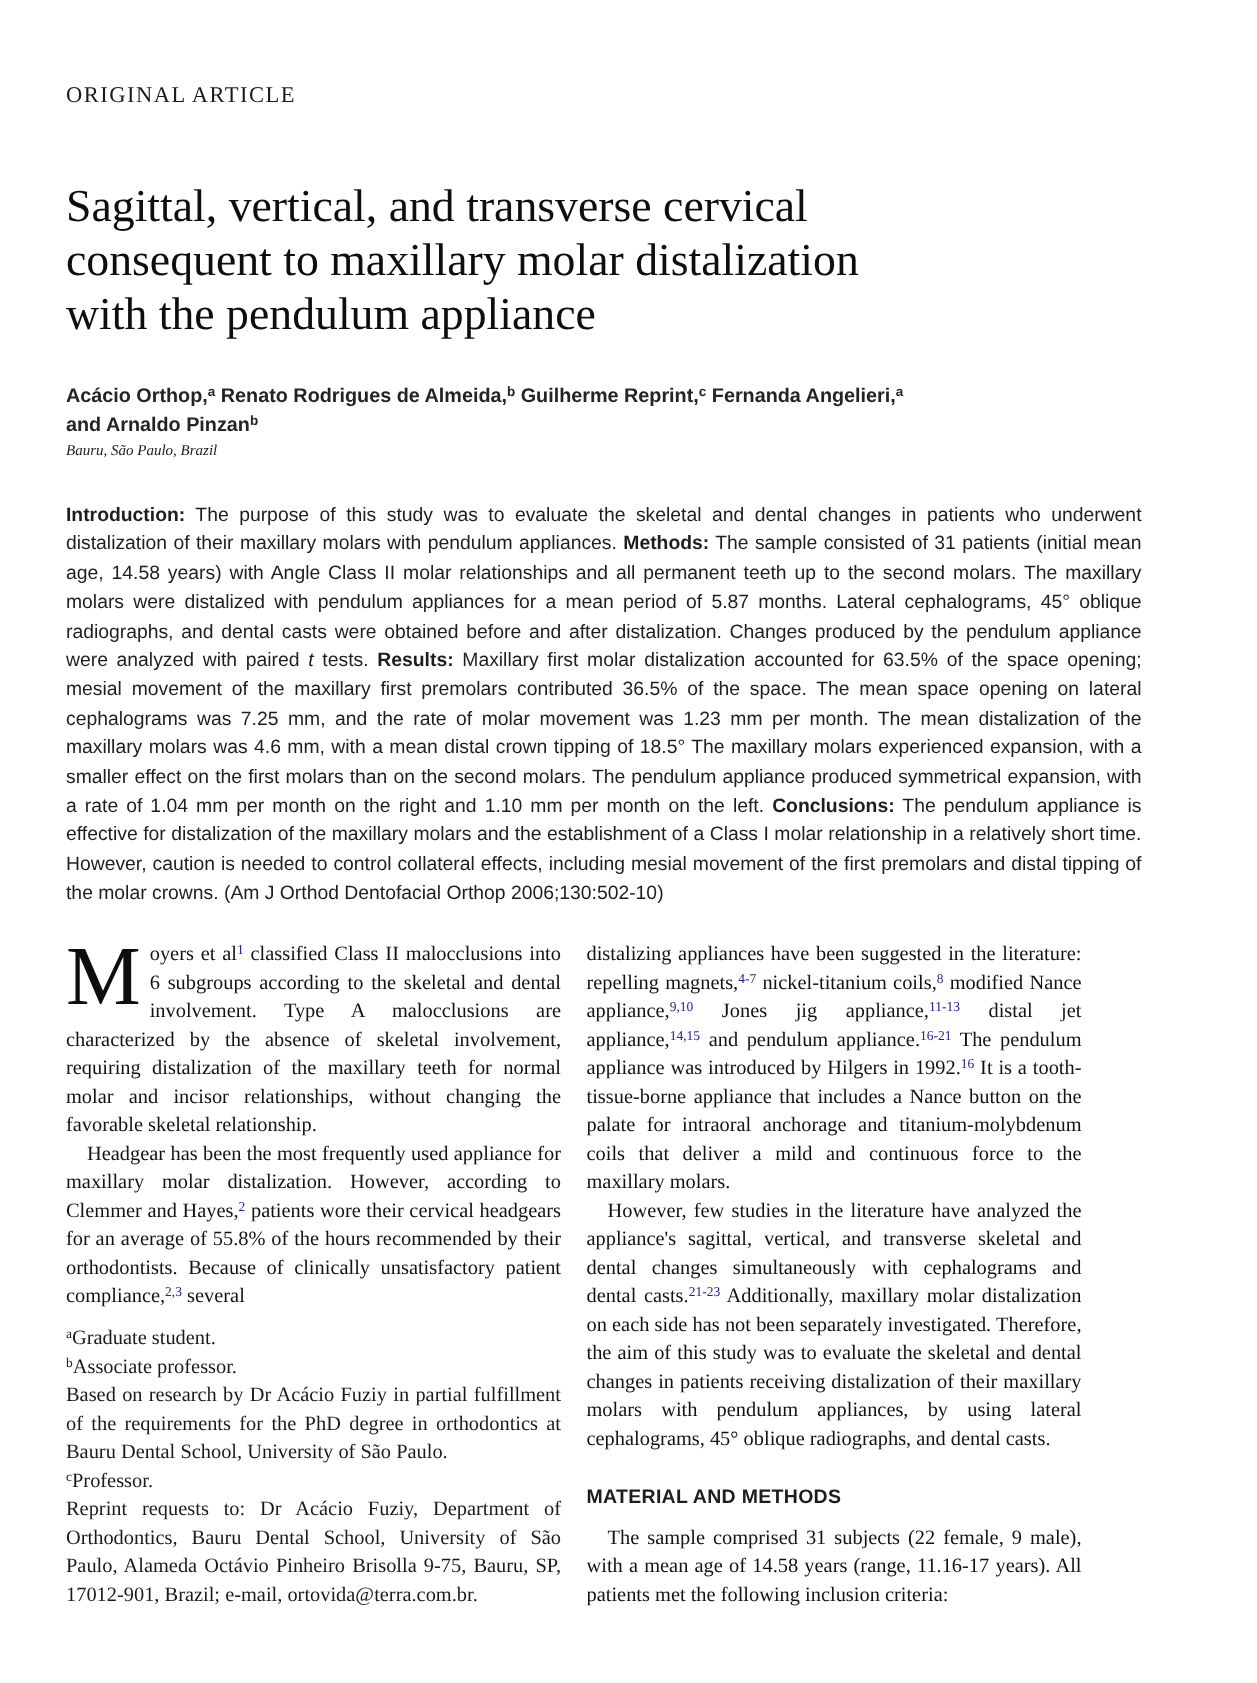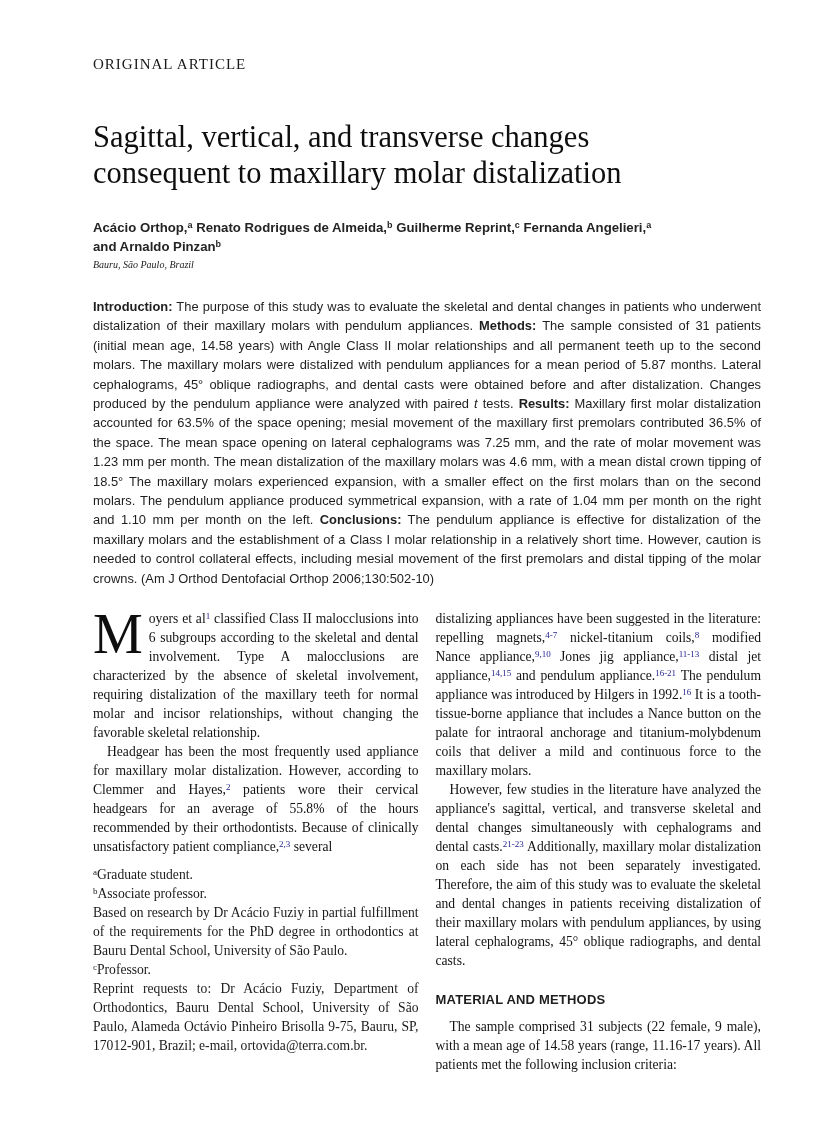--- a/index.html
+++ b/index.html
@@ -1,18 +1,18 @@
 <!DOCTYPE html>
 <html lang="en"><head>
 <meta charset="utf-8">
 <style>
   html,body{margin:0;padding:0;background:#fff;}
   .page{
     width:838px;height:1122px;background:#ffffff;box-sizing:border-box;
-    padding:56px 77px 0 93px;position:relative;overflow:hidden;
+    padding:56px 77px 0 44px;position:relative;overflow:hidden;
     font-family:"Liberation Serif",serif;color:#121212;
   }
   .kicker{font-size:15px;letter-spacing:1px;color:#1a1a1a;}
   .title{margin-top:46px;font-size:30.5px;line-height:36px;color:#0e0e0e;}
   .authors{
     margin-top:27px;font-family:"Liberation Sans",sans-serif;font-weight:bold;
     font-size:13.2px;line-height:19px;color:#242424;
   }
   .affiliation{margin-top:3px;font-style:italic;font-size:10px;color:#1a1a1a;}
   .abstract{
@@ -39,22 +39,23 @@
   }
 </style>
 </head>
 <body>
 
 <div class="page">
 
   <div class="kicker">ORIGINAL ARTICLE</div>
 
   <div class="title">
-    <div>Sagittal, vertical, and transverse changes</div>
+    <div>Sagittal, vertical, and transverse cervical</div>
     <div>consequent to maxillary molar distalization</div>
+    <div>with the pendulum appliance</div>
   </div>
 
   <div class="authors"><span>Acácio Orthop,</span><sup>a</sup><span> Renato Rodrigues de Almeida,</span><sup>b</sup><span> Guilherme Reprint,</span><sup>c</sup><span> Fernanda Angelieri,</span><sup>a</sup><br><span>and Arnaldo Pinzan</span><sup>b</sup></div>
   <div class="affiliation">Bauru, São Paulo, Brazil</div>
 
   <div class="abstract"><span style="font-weight: bold;">Introduction:</span><span> The purpose of this study was to evaluate the skeletal and dental changes in patients who underwent distalization of their maxillary molars with pendulum appliances. </span><span style="font-weight: bold;">Methods:</span><span> The sample consisted of 31 patients (initial mean age, 14.58 years) with Angle Class II molar relationships and all permanent teeth up to the second molars. The maxillary molars were distalized with pendulum appliances for a mean period of 5.87 months. Lateral cephalograms, 45° oblique radiographs, and dental casts were obtained before and after distalization. Changes produced by the pendulum appliance were analyzed with paired </span><span style="font-style: italic;">t</span><span> tests. </span><span style="font-weight: bold;">Results:</span><span> Maxillary first molar distalization accounted for 63.5% of the space opening; mesial movement of the maxillary first premolars contributed 36.5% of the space. The mean space opening on lateral cephalograms was 7.25 mm, and the rate of molar movement was 1.23 mm per month. The mean distalization of the maxillary molars was 4.6 mm, with a mean distal crown tipping of 18.5° The maxillary molars experienced expansion, with a smaller effect on the first molars than on the second molars. The pendulum appliance produced symmetrical expansion, with a rate of 1.04 mm per month on the right and 1.10 mm per month on the left. </span><span style="font-weight: bold;">Conclusions:</span><span> The pendulum appliance is effective for distalization of the maxillary molars and the establishment of a Class I molar relationship in a relatively short time. However, caution is needed to control collateral effects, including mesial movement of the first premolars and distal tipping of the molar crowns. (Am J Orthod Dentofacial Orthop 2006;130:502-10)</span></div>
 
   <div class="columns body-text">
     <div class="col">
       <p><span class="dropcap">M</span><span>oyers et al</span><sup class="ref">1</sup><span> classified Class II malocclusions into 6 subgroups according to the skeletal and dental involvement. Type A malocclusions are characterized by the absence of skeletal involvement, requiring distalization of the maxillary teeth for normal molar and incisor relationships, without changing the favorable skeletal relationship.</span></p>

